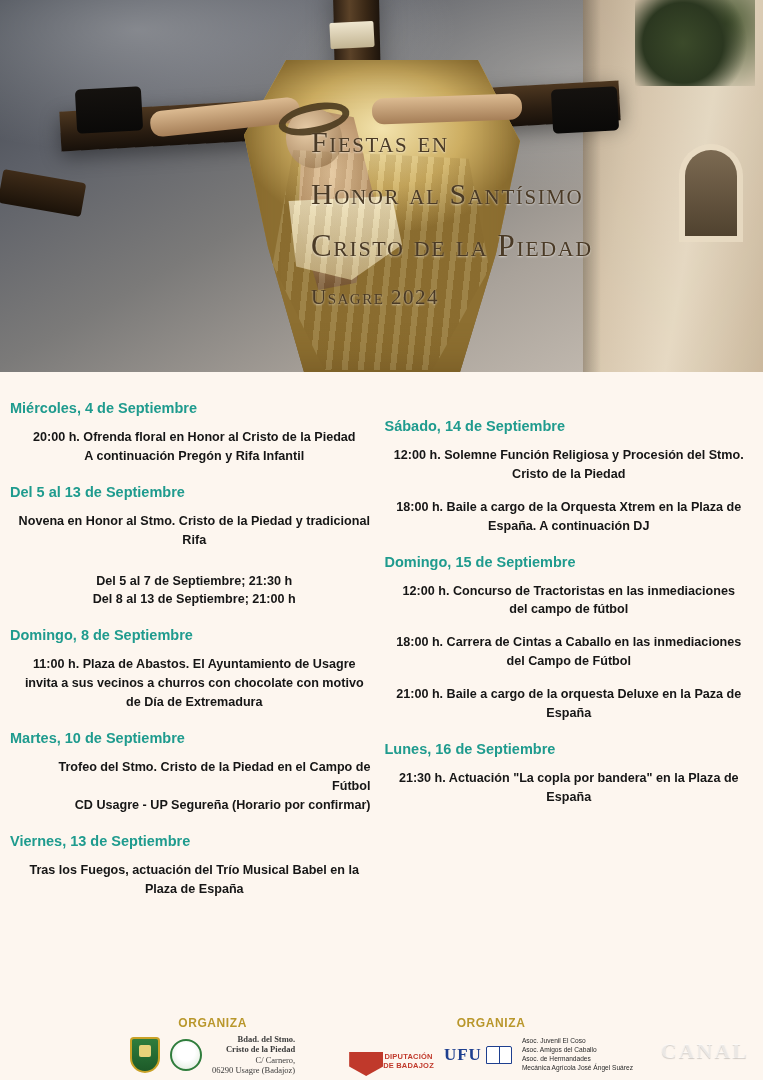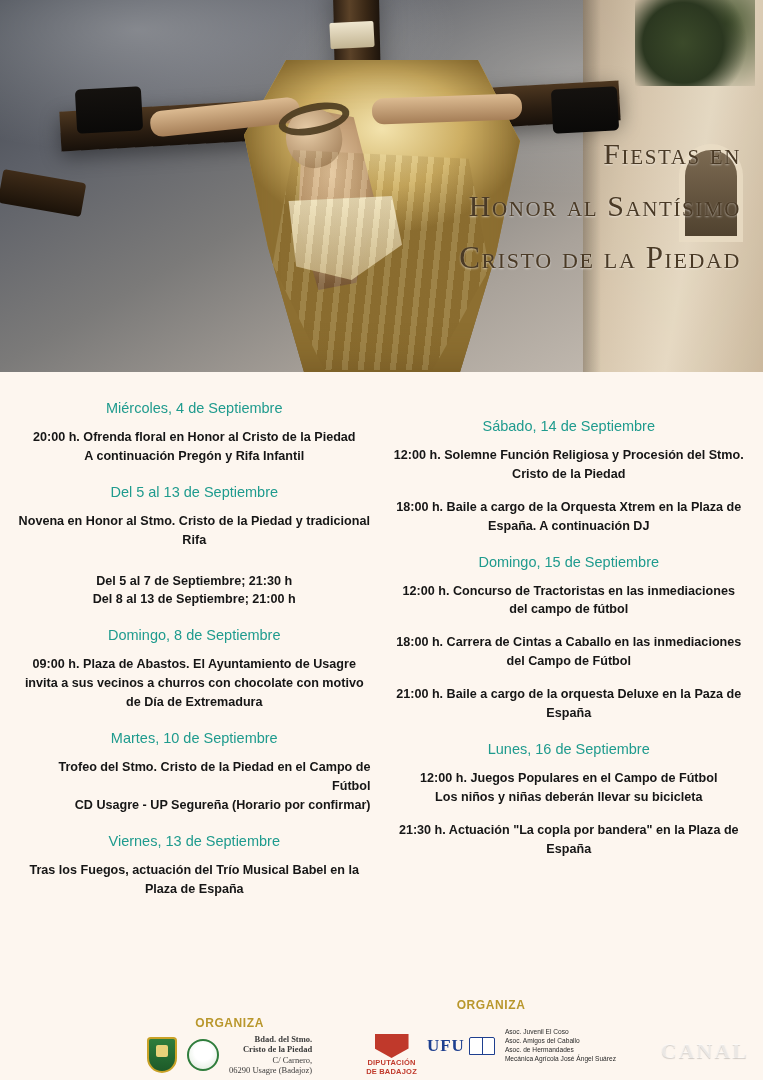--- a/index.html
+++ b/index.html
@@ -123,22 +123,22 @@
     clip-path: polygon(10% 6%, 92% 0%, 100% 58%, 60% 100%, 16% 84%);
     opacity:.95;
   }
   .inri {
     position:absolute; left:330px; top:22px; width:44px; height:26px;
     background: linear-gradient(180deg,#efe6cf,#c2b492);
     transform: rotate(-3deg); border-radius:2px;
   }
 
   .hero-title {
-    position: absolute; right: 22px; top: 128px; width: 430px;
-    text-align: right;
+    position: absolute; right: 22px; top: 116px; width: 430px;
+    text-align: left;
     font-family: "Liberation Serif", serif;
     color: #4a3a26;
     text-shadow: 0 1px 2px rgba(255,255,255,.55);
   }
   .hero-title .line {
     font-variant: small-caps;
     font-size: 30px;
     letter-spacing: 1.6px;
     line-height: 1.72;
     font-weight: 400;
@@ -156,23 +156,22 @@
   .programme {
     position: relative;
     display: flex;
     padding: 28px 10px 0 10px;
     gap: 6px;
   }
   .col { width: 372px; }
   .col-right { padding-top: 18px; }
 
   .day-head {
-    text-align: center;
     color: #1f9b8e;
-    font-weight: normal;
+    font-weight: bold;
     font-size: 14.5px;
     margin: 18px 0 12px 0;
   }
   .col .day-head:first-child { margin-top: 0; }
   .event {
     text-align: center;
     color: #161616;
     font-size: 12.6px;
     font-weight: bold;
     line-height: 1.5;
@@ -207,21 +206,21 @@
     width:12px; height:12px; background:#e9d27a; border-radius:2px;
   }
   .circle-logo {
     width: 32px; height: 32px; border-radius: 50%;
     border: 2px solid #2f7d3c;
     background: radial-gradient(circle at 50% 40%, #ffffff 40%, #d9e7d6 100%);
   }
   .town-text { font-family:"Liberation Serif", serif; font-size: 8.5px; color:#3b3b3b; line-height:1.25; text-align:right; }
   .town-text .t1 { font-weight:bold; }
   .dipu {
-    display:flex; flex-direction:column; align-items:center;margin-top:18px;
+    display:flex; flex-direction:row; margin-top:18px;
   }
   .dipu-mark { width:34px; height:24px; background:#c0392b; clip-path: polygon(0 0,100% 0,100% 60%,50% 100%,0 60%); }
   .dipu-text { font-size:7.5px; font-weight:bold; color:#c0392b; letter-spacing:.2px; }
   .ufu { display:flex; align-items:center; gap:4px; }
   .ufu-text { font-family:"Liberation Serif", serif; font-size:17px; font-weight:bold; color:#1e3f8f; letter-spacing:1px; }
   .book { width:26px; height:18px; background:#ffffff; border:1.5px solid #1e3f8f; border-radius:2px 2px 0 0; position:relative; }
   .book:after{ content:""; position:absolute; left:50%; top:0; width:1.5px; height:100%; background:#1e3f8f; }
   .assoc-text { font-size:6.6px; color:#2a2a2a; line-height:1.35; text-align:left; }
   .watermark {
     position:absolute; right: 14px; bottom: 16px;
@@ -253,59 +252,58 @@
     <div class="body-fig"></div>
     <div class="loincloth"></div>
     <div class="head"></div>
     <div class="crown"></div>
     <div class="drape-fold"></div>
 
     <div class="hero-title">
       <div class="line line-1">Fiestas en</div>
       <div class="line line-2">Honor al Santísimo</div>
       <div class="line line-3">Cristo de la Piedad</div>
+      <div class="year">Usagre 2024</div>
     </div>
   </div>
 
   <div class="programme">
 
     <div class="col col-left">
       <div class="day-head">Miércoles, 4 de Septiembre</div>
       <div class="event" style="white-space: pre-line;">20:00 h. Ofrenda floral en Honor al Cristo de la Piedad
 A continuación Pregón y Rifa Infantil</div>
 
       <div class="day-head">Del 5 al 13 de Septiembre</div>
       <div class="event tight">Novena en Honor al Stmo. Cristo de la Piedad y tradicional Rifa</div>
       <div class="event" style="white-space: pre-line;">Del 5 al 7 de Septiembre; 21:30 h
 Del 8 al 13 de Septiembre; 21:00 h</div>
 
       <div class="day-head">Domingo, 8 de Septiembre</div>
-      <div class="event">09:00 h. Plaza de Abastos. El Ayuntamiento de Usagre invita a sus vecinos a churros con chocolate con motivo de Día de Extremadura</div>
+      <div class="event">11:00 h. Plaza de Abastos. El Ayuntamiento de Usagre invita a sus vecinos a churros con chocolate con motivo de Día de Extremadura</div>
 
       <div class="day-head">Martes, 10 de Septiembre</div>
       <div class="event" style="white-space: pre-line; text-align: right;">Trofeo del Stmo. Cristo de la Piedad en el Campo de Fútbol
 CD Usagre -  UP Segureña (Horario por confirmar)</div>
 
       <div class="day-head">Viernes, 13 de Septiembre</div>
       <div class="event">Tras los Fuegos, actuación del Trío Musical Babel en la Plaza de España</div>
     </div>
 
     <div class="col col-right">
       <div class="day-head">Sábado, 14 de Septiembre</div>
       <div class="event">12:00 h. Solemne Función Religiosa y Procesión del Stmo. Cristo de la Piedad</div>
       <div class="event">18:00 h. Baile a cargo de la Orquesta Xtrem en la Plaza de España. A continuación DJ</div>
 
       <div class="day-head">Domingo, 15 de Septiembre</div>
       <div class="event">12:00 h. Concurso de Tractoristas en las inmediaciones del campo de fútbol</div>
       <div class="event">18:00 h. Carrera de Cintas a Caballo en las inmediaciones del Campo de Fútbol</div>
       <div class="event">21:00 h. Baile a cargo de la orquesta Deluxe en la Paza de España</div>
 
       <div class="day-head">Lunes, 16 de Septiembre</div>
-      <div class="event" style="white-space: pre-line;">12:00 h. Juegos Populares en el Campo de Fútbol
-Los niños y niñas deberán llevar su bicicleta</div>
       <div class="event">21:30 h. Actuación "La copla por bandera" en la Plaza de España</div>
     </div>
   </div>
 
   <div class="footer">
 
     <div class="foot-block">
       <div class="foot-label">ORGANIZA</div>
       <div class="logos">
         <div class="shield"></div>

